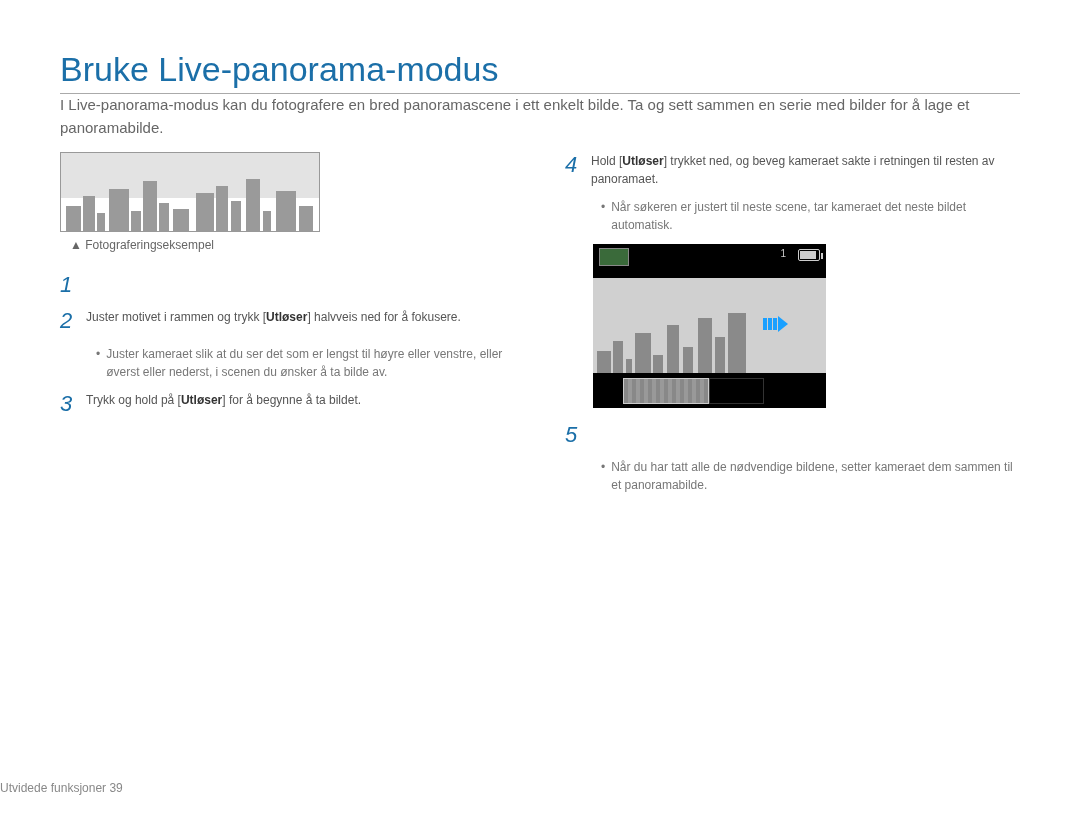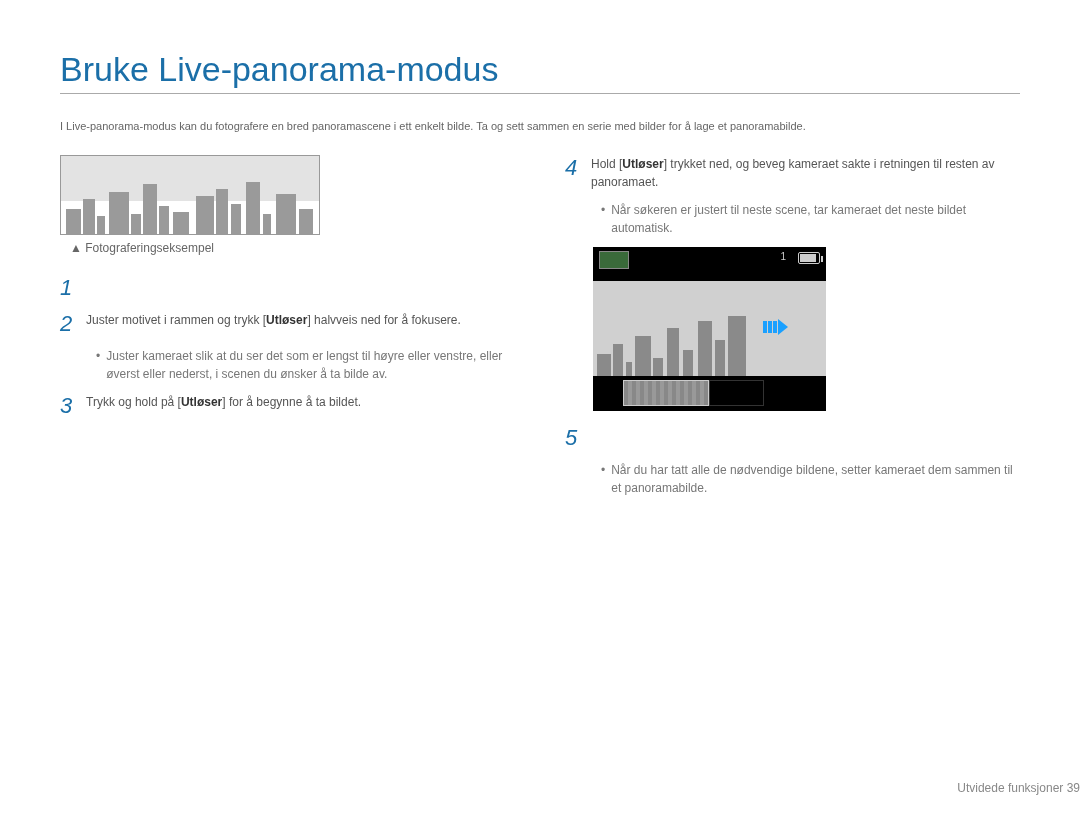--- a/index.html
+++ b/index.html
@@ -11,27 +11,27 @@
     color: #333;
     padding: 50px 60px 20px 60px;
     position: relative;
   }
   .title {
     font-size: 34px;
     color: #1b6fa8;
     font-weight: 400;
     border-bottom: 1px solid #aaa;
     padding-bottom: 4px;
-    margin-bottom: 24px;
+    margin-bottom: 0;
   }
   .intro {
-    font-size: 11px;
+    font-size: 15px;
     color: #666;
     line-height: 1.5;
-    margin-bottom: 20px;
+    margin-bottom: 13px;
   }
   .columns {
     display: flex;
     gap: 50px;
   }
   .col { width: 455px; }
   .example-box {
     width: 260px;
     height: 80px;
     border: 1px solid #999;
@@ -123,21 +123,21 @@
   .lb7{left:90px;width:10px;height:26px;}
   .lb8{left:105px;width:14px;height:55px;}
   .lb9{left:122px;width:10px;height:36px;}
   .lb10{left:135px;width:18px;height:60px;}
   .lcd-arrow{ position:absolute; top:72px; right:38px; display:flex; gap:1px; align-items:center;}
   .ab{width:4px;height:12px;background:#1aa0ff;}
   .at{width:0;height:0;border-top:8px solid transparent;border-bottom:8px solid transparent;border-left:10px solid #1aa0ff;}
   .lcd-strip{ position:absolute; bottom:0; left:0; right:0; height:35px; background:#000; display:flex; align-items:center;}
   .thumb{ margin-left:30px; width:86px; height:26px; background:repeating-linear-gradient(90deg,#888,#888 4px,#999 4px,#999 8px); border:1px solid #ccc;}
   .dark{ width:55px; height:26px; background:#000; border:1px solid #333;}
-  .footer { position:absolute; bottom:20px; left:0; right:0; text-align:right; font-size:12px; color:#888;}
+  .footer { position:absolute; bottom:20px; left:0; right:0; text-align:left; font-size:12px; color:#888;}
 </style>
 </head>
 <body>
 
 <div class="title">Bruke Live-panorama-modus</div>
 <div class="intro">I Live-panorama-modus kan du fotografere en bred panoramascene i ett enkelt bilde. Ta og sett sammen en serie med bilder for å lage et panoramabilde.</div>
 
 <div class="columns">
   <div class="col">
 

